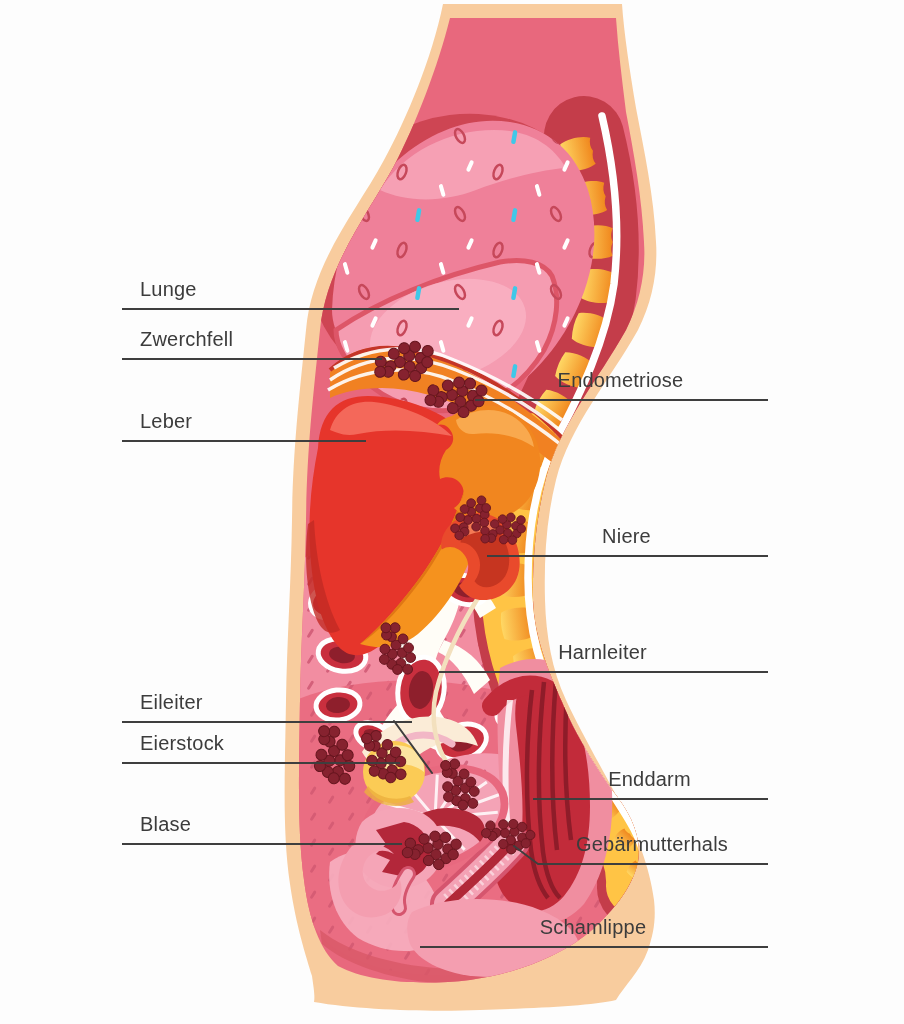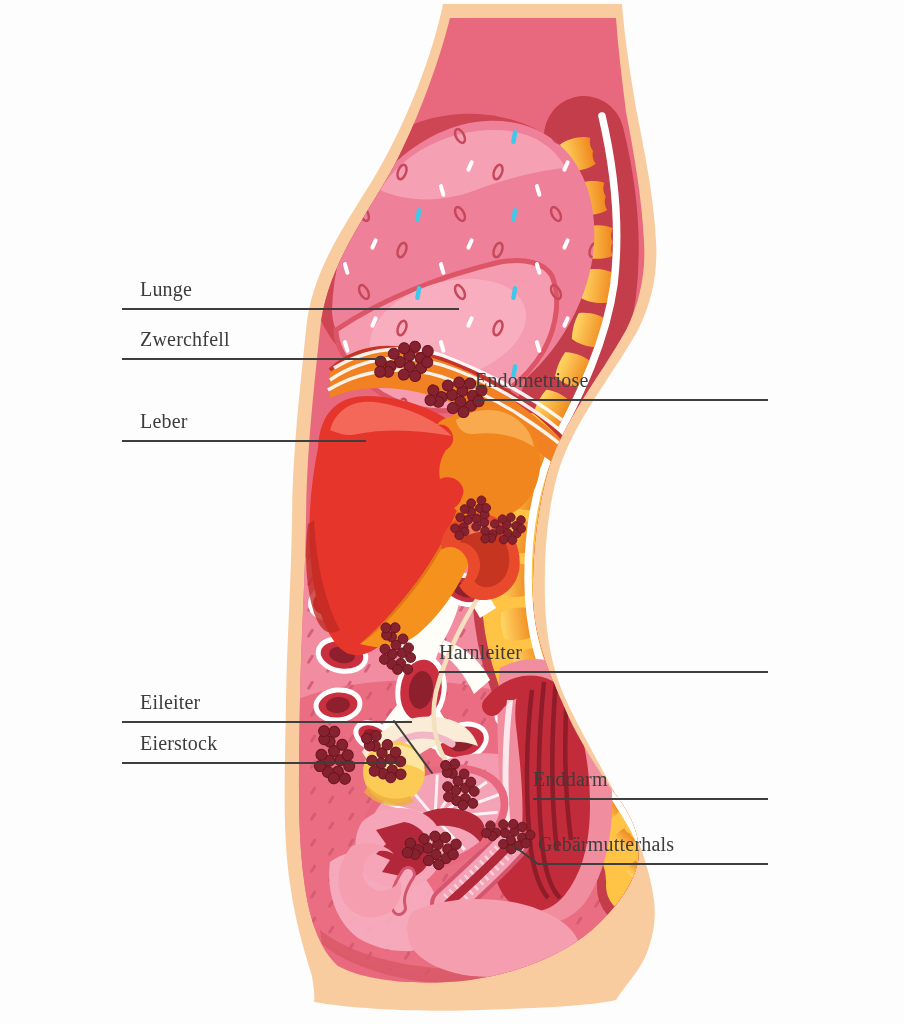--- a/index.html
+++ b/index.html
@@ -1,23 +1,23 @@
 <!DOCTYPE html>
 <html><head>
 <meta charset="utf-8">
 <style>
   html,body{margin:0;padding:0;background:#fdfdfd;}
   #stage{position:relative;width:792px;height:1024px;background:#fdfdfd;overflow:hidden;
-         font-family:Liberation Serif, serif;}
+         font-family:Liberation Sans, sans-serif;}
   #art{position:absolute;top:0;left:0;}
   .lbl{position:absolute;height:40px;border-bottom:2px solid #3e3e3e;display:flex;
        align-items:flex-end;font-size:20px;color:#3c3c3c;letter-spacing:.2px;z-index:5;}
   .lbl .t{padding-bottom:7px;white-space:nowrap;}
   .lbl.left{justify-content:flex-start;padding-left:18px;}
-  .lbl.right{justify-content:flex-start;padding-right:2px;}
+  .lbl.right{justify-content:center;padding-right:2px;}
 </style>
 </head>
 <body>
 
 <div id="stage">
 
 <svg id="art" width="904" height="1024" viewBox="0 0 904 1024">
   <defs>
     <clipPath id="cav">
       <path d="M 450,18 C 438,66 416,124 394,166 C 368,214 326,266 320,330 C 312,406 307,452 306,520
@@ -329,27 +329,36 @@
     </div>
 <div class="lbl left" style="top:400px;left:122px;width:226px">
       <span class="t">Leber</span>
     </div>
 <div class="lbl left" style="top:681px;left:122px;width:272px">
       <span class="t">Eileiter</span>
     </div>
 <div class="lbl left" style="top:722px;left:122px;width:260px">
       <span class="t">Eierstock</span>
     </div>
+<div class="lbl left" style="top:803px;left:122px;width:262px">
+      <span class="t">Blase</span>
+    </div>
 
 <div class="lbl right" style="top:359px;left:475px;width:291px">
       <span class="t">Endometriose</span>
     </div>
+<div class="lbl right" style="top:515px;left:487px;width:279px">
+      <span class="t">Niere</span>
+    </div>
 <div class="lbl right" style="top:758px;left:533px;width:233px">
       <span class="t">Enddarm</span>
     </div>
 <div class="lbl right" style="top:631px;left:439px;width:327px">
       <span class="t">Harnleiter</span>
     </div>
 <div class="lbl right" style="top:823px;left:538px;width:228px">
       <span class="t">Gebärmutterhals</span>
     </div>
+<div class="lbl right" style="top:906px;left:420px;width:346px">
+      <span class="t">Schamlippe</span>
+    </div>
 
 </div>
 
 </body></html>

